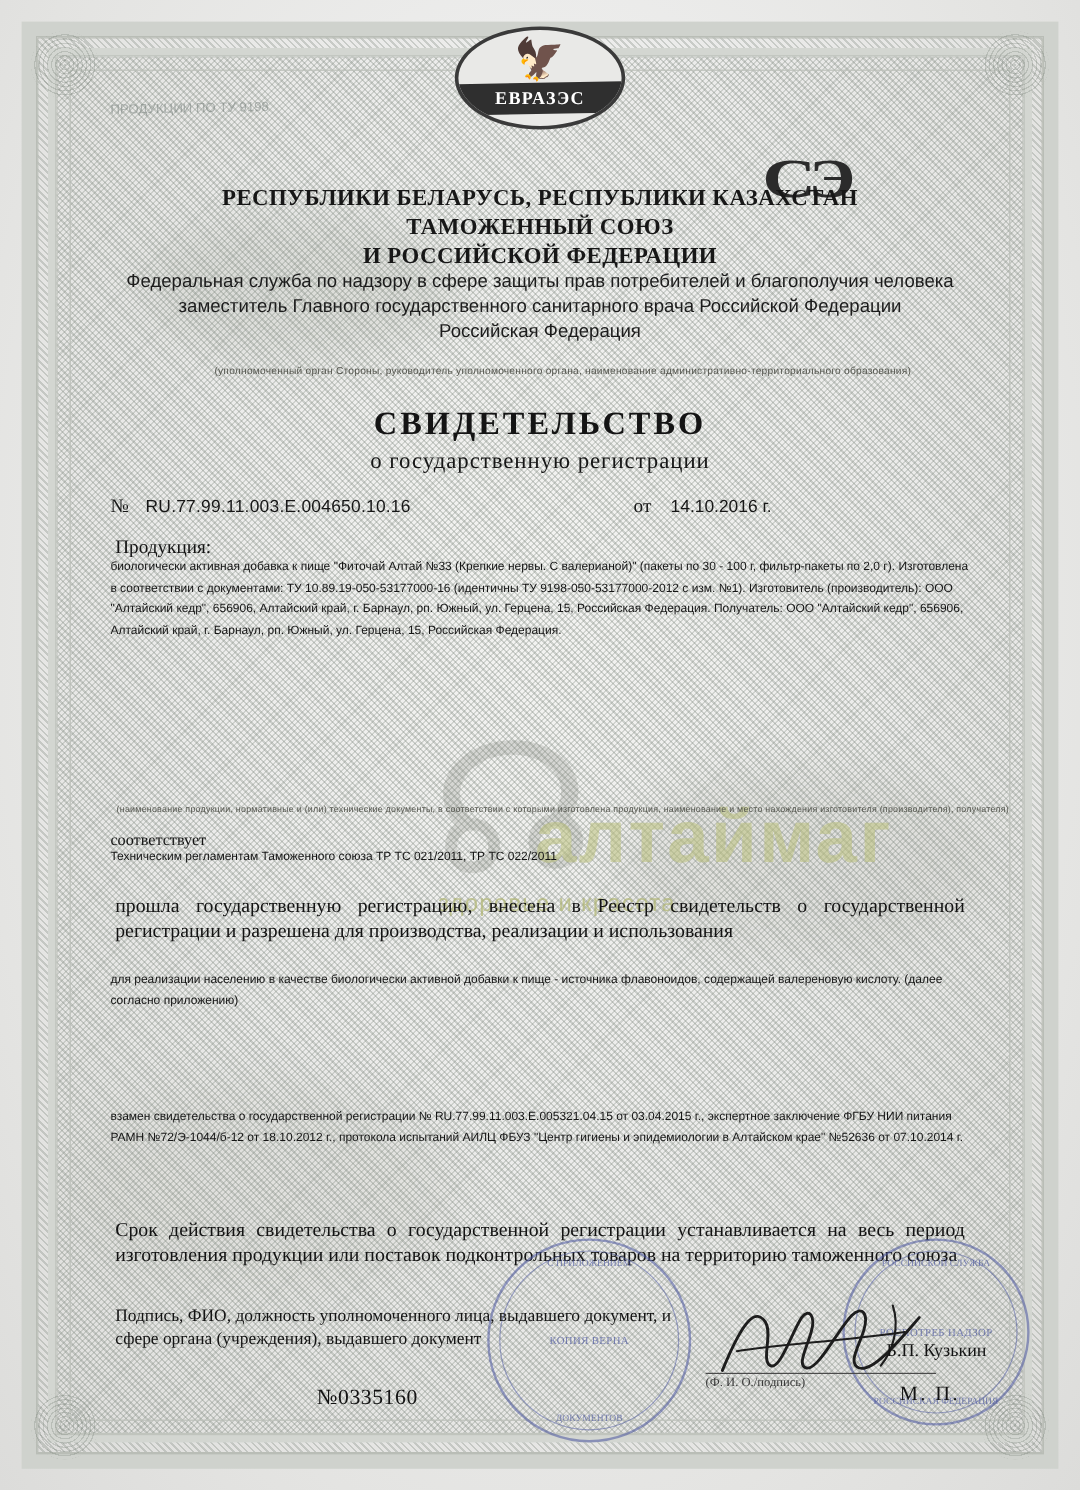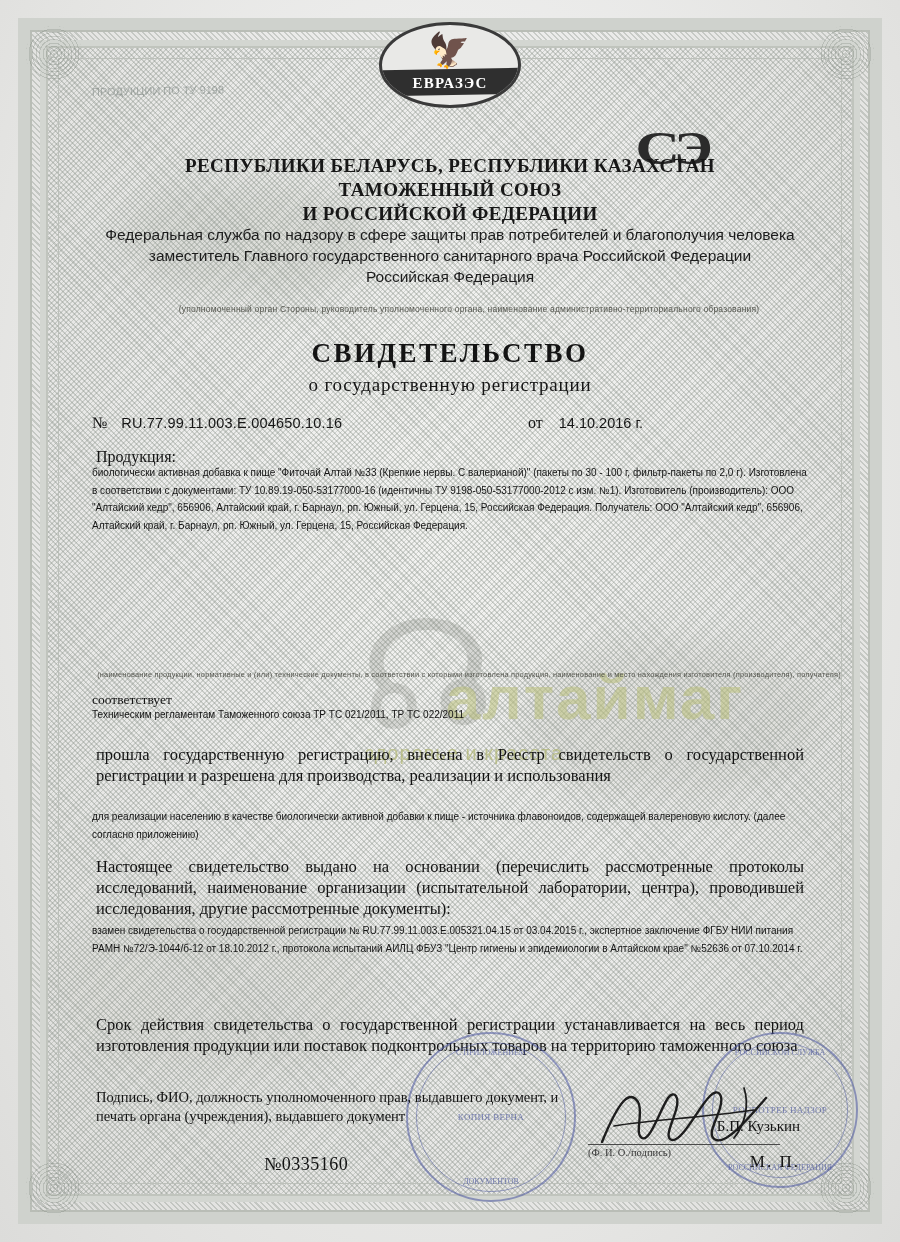--- a/index.html
+++ b/index.html
@@ -342,21 +342,21 @@
     left: 20px; top: 1022px;
     width: 470px;
     font-family: "Liberation Serif", serif;
     font-size: 14.5px;
     line-height: 19px;
     color: #131313;
   }
 
   .sign-name {
     position: absolute;
-    right: 24px;
+    right: 2px;
     top: 1052px;
     font-family: "Liberation Serif", serif;
     font-size: 15px;
     color: #131313;
     padding-left: 24px;
   }
 
   .fio-caption {
     position: absolute;
     left: 512px;
@@ -503,40 +503,39 @@
     <div class="body-text prod-text">биологически активная добавка к пище "Фиточай Алтай №33 (Крепкие нервы. С валерианой)" (пакеты по 30 - 100 г, фильтр-пакеты по 2,0 г). Изготовлена в соответствии с документами: ТУ 10.89.19-050-53177000-16 (идентичны ТУ 9198-050-53177000-2012 с изм. №1). Изготовитель (производитель): ООО "Алтайский кедр", 656906, Алтайский край, г. Барнаул, рп. Южный, ул. Герцена, 15, Российская Федерация.  Получатель: ООО "Алтайский кедр", 656906, Алтайский край, г. Барнаул, рп. Южный, ул. Герцена, 15, Российская Федерация.</div>
 
     <div class="caption caption-2">(наименование продукции, нормативные и (или) технические документы, в соответствии с которыми изготовлена продукция, наименование и место нахождения изготовителя (производителя), получателя)</div>
 
     <div class="section-label conform-label">соответствует</div>
     <div class="body-text conform-text">Техническим регламентам Таможенного союза ТР ТС 021/2011, ТР ТС 022/2011</div>
 
     <div class="reg-text">прошла государственную регистрацию, внесена в Реестр свидетельств о государственной регистрации и разрешена для производства, реализации и использования</div>
     <div class="body-text purpose-text">для реализации населению в качестве биологически активной добавки к пище - источника флавоноидов, содержащей валереновую кислоту. (далее согласно приложению)</div>
 
-    <div class="basis-text">Настоящее свидетельство выдано на основании (перечислить рассмотренные протоколы исследований, наименование организации (испытательной лаборатории, центра), проводившей исследования, другие рассмотренные документы):</div>
     <div class="body-text basis-detail">взамен свидетельства о государственной регистрации № RU.77.99.11.003.Е.005321.04.15 от 03.04.2015 г., экспертное заключение ФГБУ НИИ питания РАМН №72/Э-1044/б-12 от 18.10.2012 г., протокола испытаний АИЛЦ ФБУЗ "Центр гигиены и эпидемиологии в Алтайском крае" №52636 от 07.10.2014 г.</div>
 
     <div class="validity-text">Срок действия свидетельства о государственной регистрации устанавливается на весь период изготовления продукции или поставок подконтрольных товаров на территорию таможенного союза</div>
 
     <div class="stamp" id="stamp-left">
       <div class="ring"></div>
       <div class="arc-top">С ПРИЛОЖЕНИЕМ</div>
       <div class="stamp-core">КОПИЯ ВЕРНА</div>
       <div class="arc-bottom">ДОКУМЕНТОВ</div>
     </div>
 
     <div class="stamp" id="stamp-right">
       <div class="ring"></div>
       <div class="arc-top">РОССИЙСКОЙ СЛУЖБА</div>
       <div class="stamp-core">РОСПОТРЕБ НАДЗОР</div>
       <div class="arc-bottom">РОССИЙСКАЯ ФЕДЕРАЦИЯ</div>
     </div>
 
-    <div class="sign-text">Подпись, ФИО, должность уполномоченного прав, выдавшего документ, и печать органа (учреждения), выдавшего документ</div>
+    <div class="sign-text">Подпись, ФИО, должность уполномоченного лица, выдавшего документ, и сфере органа (учреждения), выдавшего документ</div>
 
     <svg class="signature" viewBox="0 0 190 80">
       <path d="M8 62 C 26 18, 36 10, 44 22 C 50 32, 40 54, 48 58 C 56 62, 66 30, 74 18 C 80 10, 86 16, 82 30 C 78 44, 70 58, 78 60 C 88 62, 104 28, 116 16 C 124 8, 130 14, 126 28 C 122 42, 112 56, 122 60 C 134 64, 158 34, 172 18" fill="none" stroke="#1d1d1d" stroke-width="2.4" stroke-linecap="round"></path>
       <path d="M20 46 C 56 40, 104 38, 160 30" fill="none" stroke="#1d1d1d" stroke-width="1.6" stroke-linecap="round"></path>
       <path d="M150 8 C 156 26, 150 46, 140 58" fill="none" stroke="#1d1d1d" stroke-width="1.8" stroke-linecap="round"></path>
     </svg>
 
     <div class="sign-name">Б.П. Кузькин</div>
     <div class="fio-caption">(Ф. И. О./подпись)</div>
 

